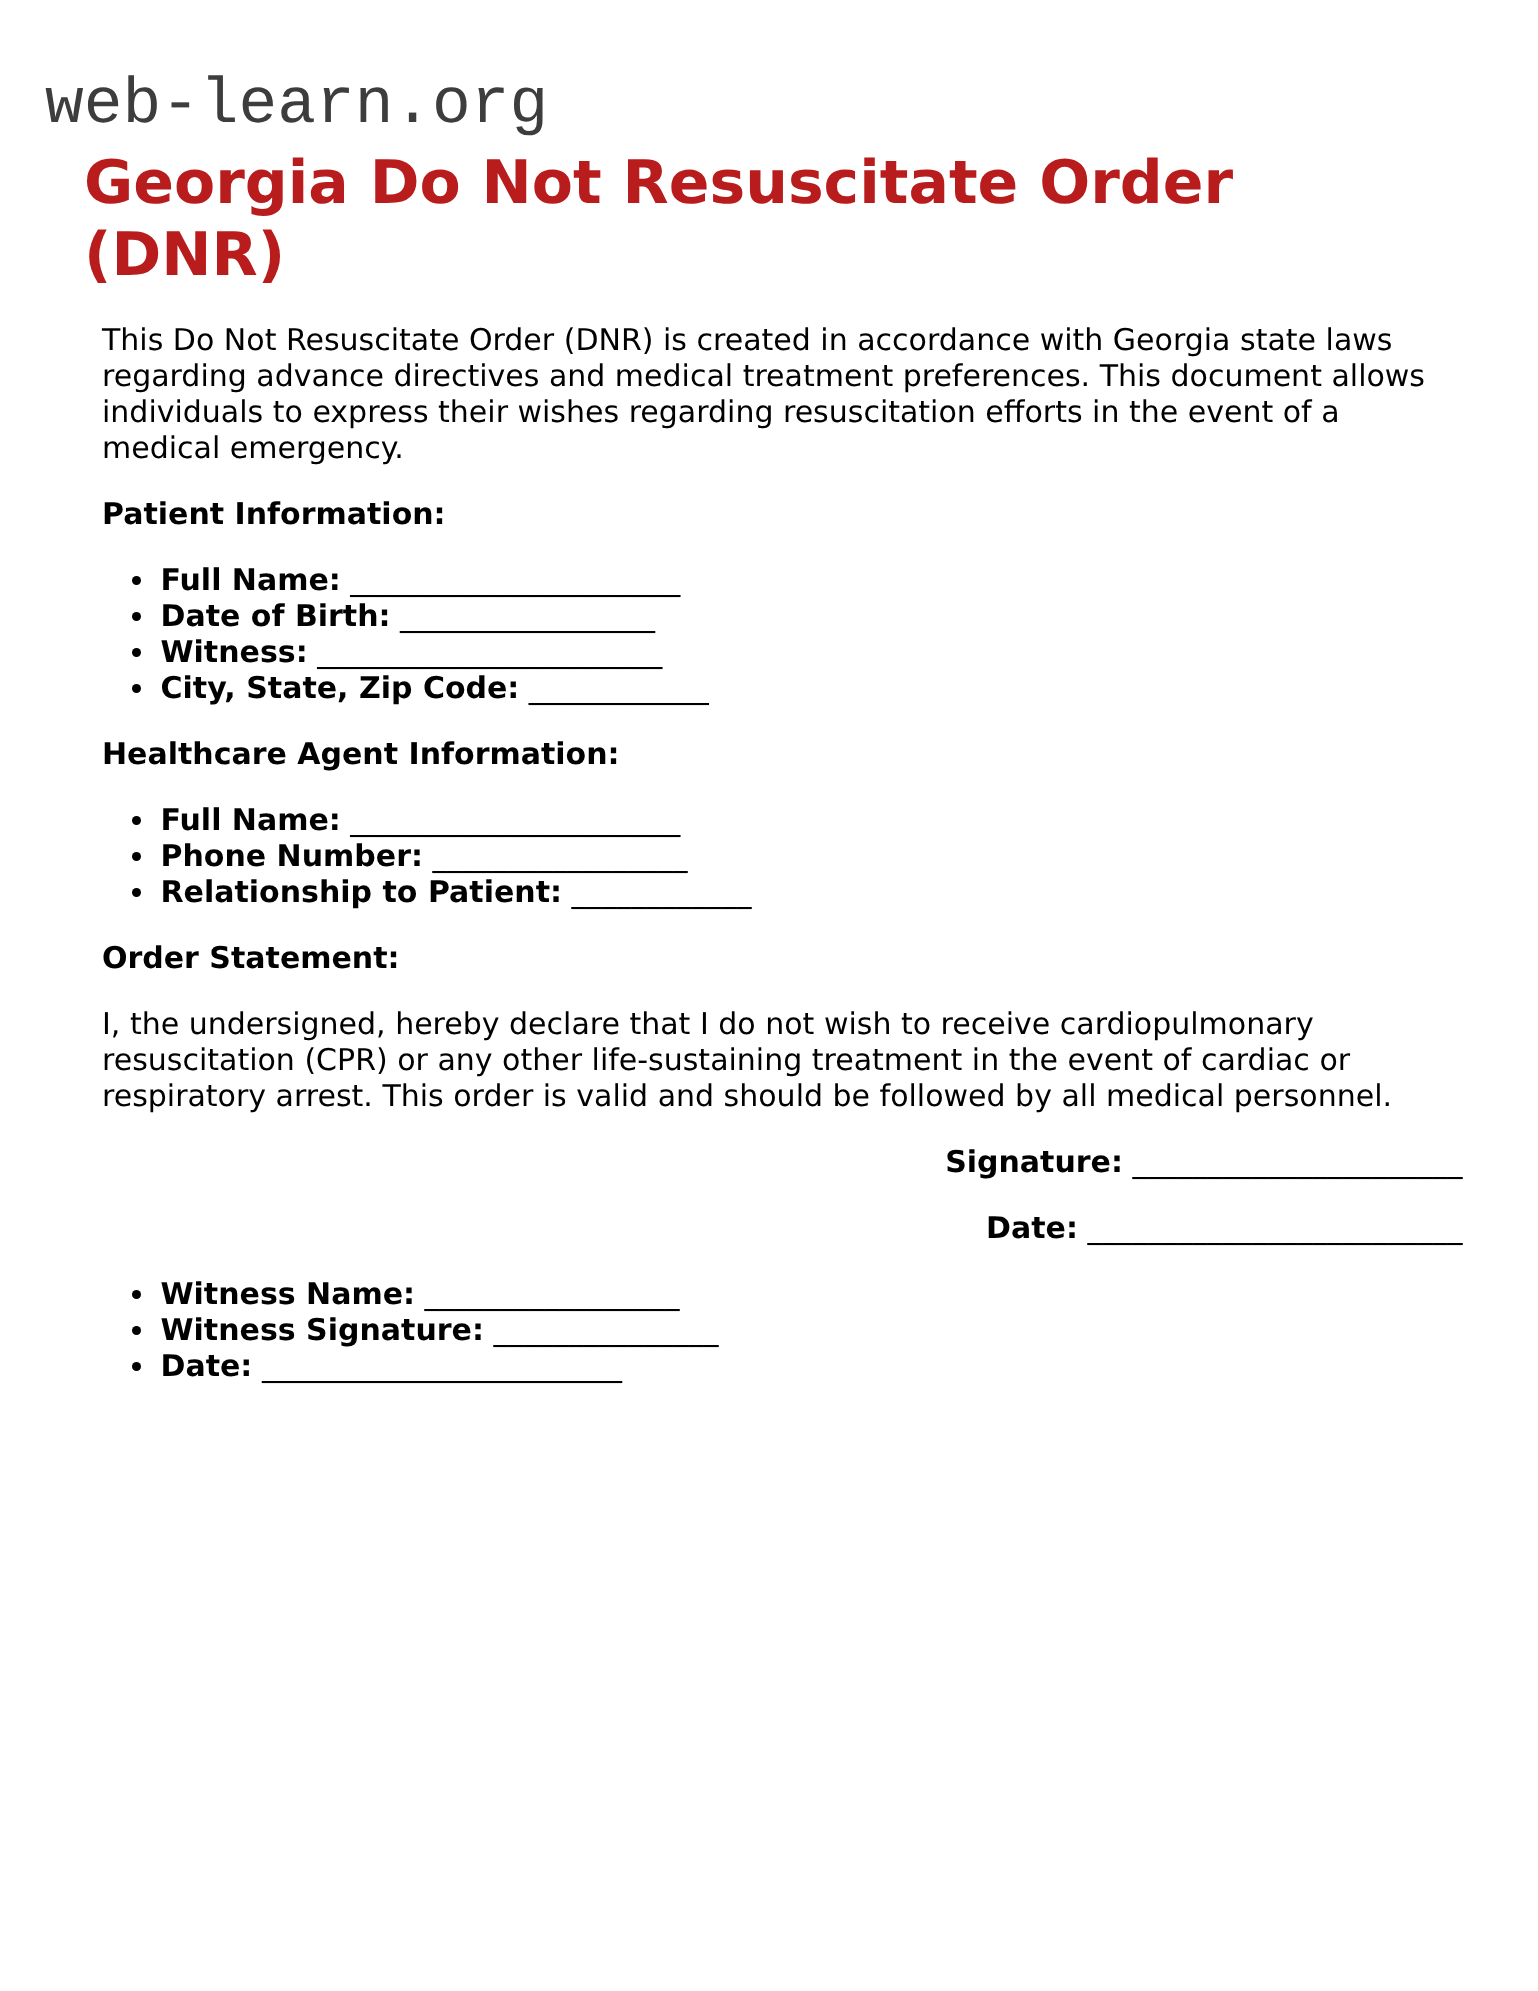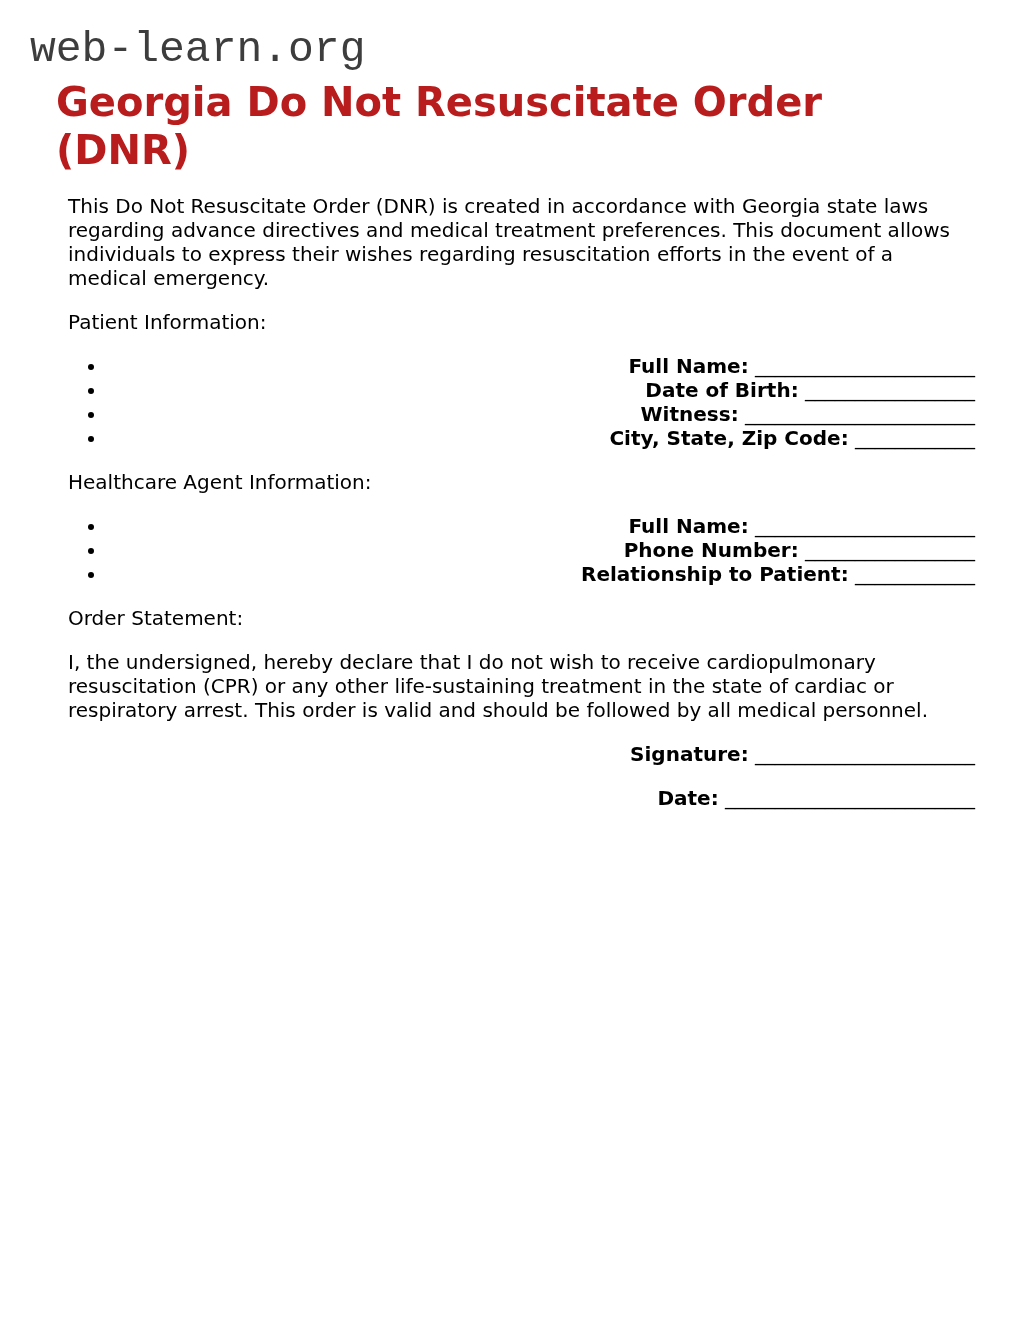--- a/index.html
+++ b/index.html
@@ -20,41 +20,41 @@
     padding: 24px 50px 0 56px;
     box-sizing: border-box;
   }
   .logo {
     font-family: "Liberation Mono", monospace;
     font-size: 43px;
     line-height: 52px;
     color: #3d3d3d;
     margin-left: -26px;
     white-space: nowrap;
+    margin-top: 20px;
   }
   h1.title {
     font-family: "DejaVu Sans", sans-serif;
     font-size: 40px;
     line-height: 48px;
     font-weight: bold;
     margin: 2px 0 20px 0;
     max-width: 880px;
     color: #b91c1c;
   }
   p {
     margin: 20px 12px;
   }
   p.sec-heading {
-    font-weight: normal;
+    font-weight: bold;
   }
   ul.fields {
     margin: 20px 0;
     padding: 0 0 0 51px;
     list-style-type: disc;
-    text-align: right;
   }
   ul.fields li {
     margin: 0;
     padding: 0;
   }
   .fld-label {
     font-weight: bold;
   }
   .blank {
     font-weight: normal;
@@ -109,28 +109,42 @@
       <span class="blank">_________________</span>
     </li>
     <li>
       <span class="fld-label">Relationship to Patient:</span>
       <span class="blank">____________</span>
     </li>
   </ul>
 
   <p class="sec-heading">Order Statement:</p>
 
-  <p>I, the undersigned, hereby declare that I do not wish to receive cardiopulmonary resuscitation (CPR) or any other life-sustaining treatment in the state of cardiac or respiratory arrest. This order is valid and should be followed by all medical personnel.</p>
+  <p>I, the undersigned, hereby declare that I do not wish to receive cardiopulmonary resuscitation (CPR) or any other life-sustaining treatment in the event of cardiac or respiratory arrest. This order is valid and should be followed by all medical personnel.</p>
 
   <p class="inline-field">
     <span class="fld-label">Signature:</span>
     <span class="blank">______________________</span>
   </p>
 
   <p class="inline-field">
     <span class="fld-label">Date:</span>
     <span class="blank">_________________________</span>
   </p>
 
 
+  <ul class="fields">
+    <li>
+      <span class="fld-label">Witness Name:</span>
+      <span class="blank">_________________</span>
+    </li>
+    <li>
+      <span class="fld-label">Witness Signature:</span>
+      <span class="blank">_______________</span>
+    </li>
+    <li>
+      <span class="fld-label">Date:</span>
+      <span class="blank">________________________</span>
+    </li>
+  </ul>
 
 
 </div>
 
 </body></html>

